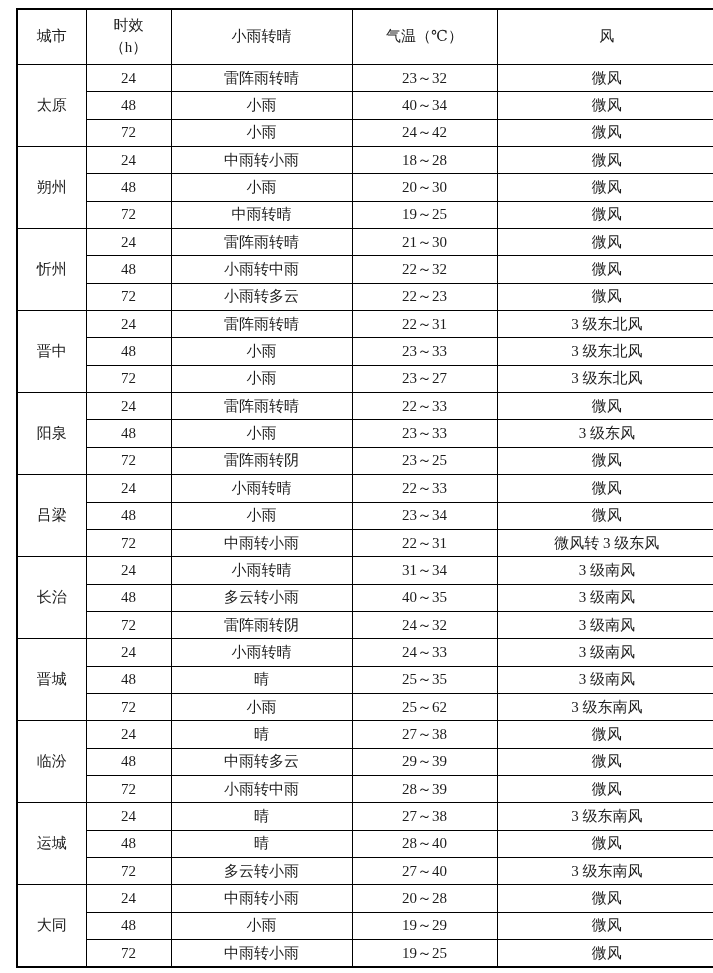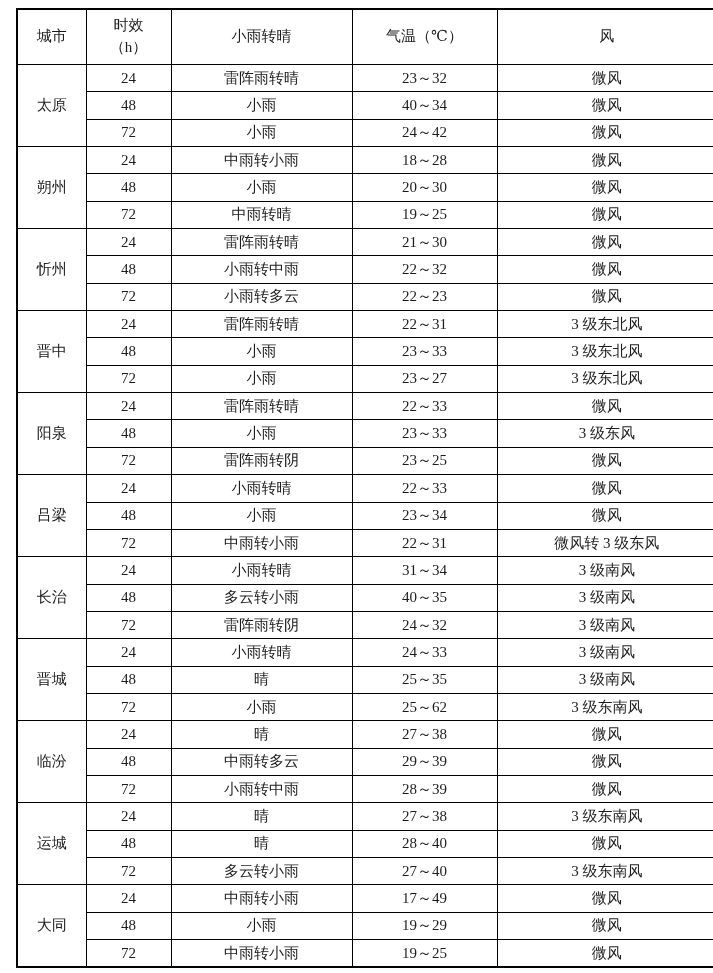--- a/index.html
+++ b/index.html
@@ -258,21 +258,21 @@
         <tr>
           <td>72</td>
           <td>多云转小雨</td>
           <td>27～40</td>
           <td>3 级东南风</td>
         </tr>
         <tr>
           <td rowspan="3">大同</td>
           <td>24</td>
           <td>中雨转小雨</td>
-          <td>17～49</td>
+          <td>20～28</td>
           <td>微风</td>
         </tr>
         <tr>
           <td>48</td>
           <td>小雨</td>
           <td>19～29</td>
           <td>微风</td>
         </tr>
         <tr>
           <td>72</td>

